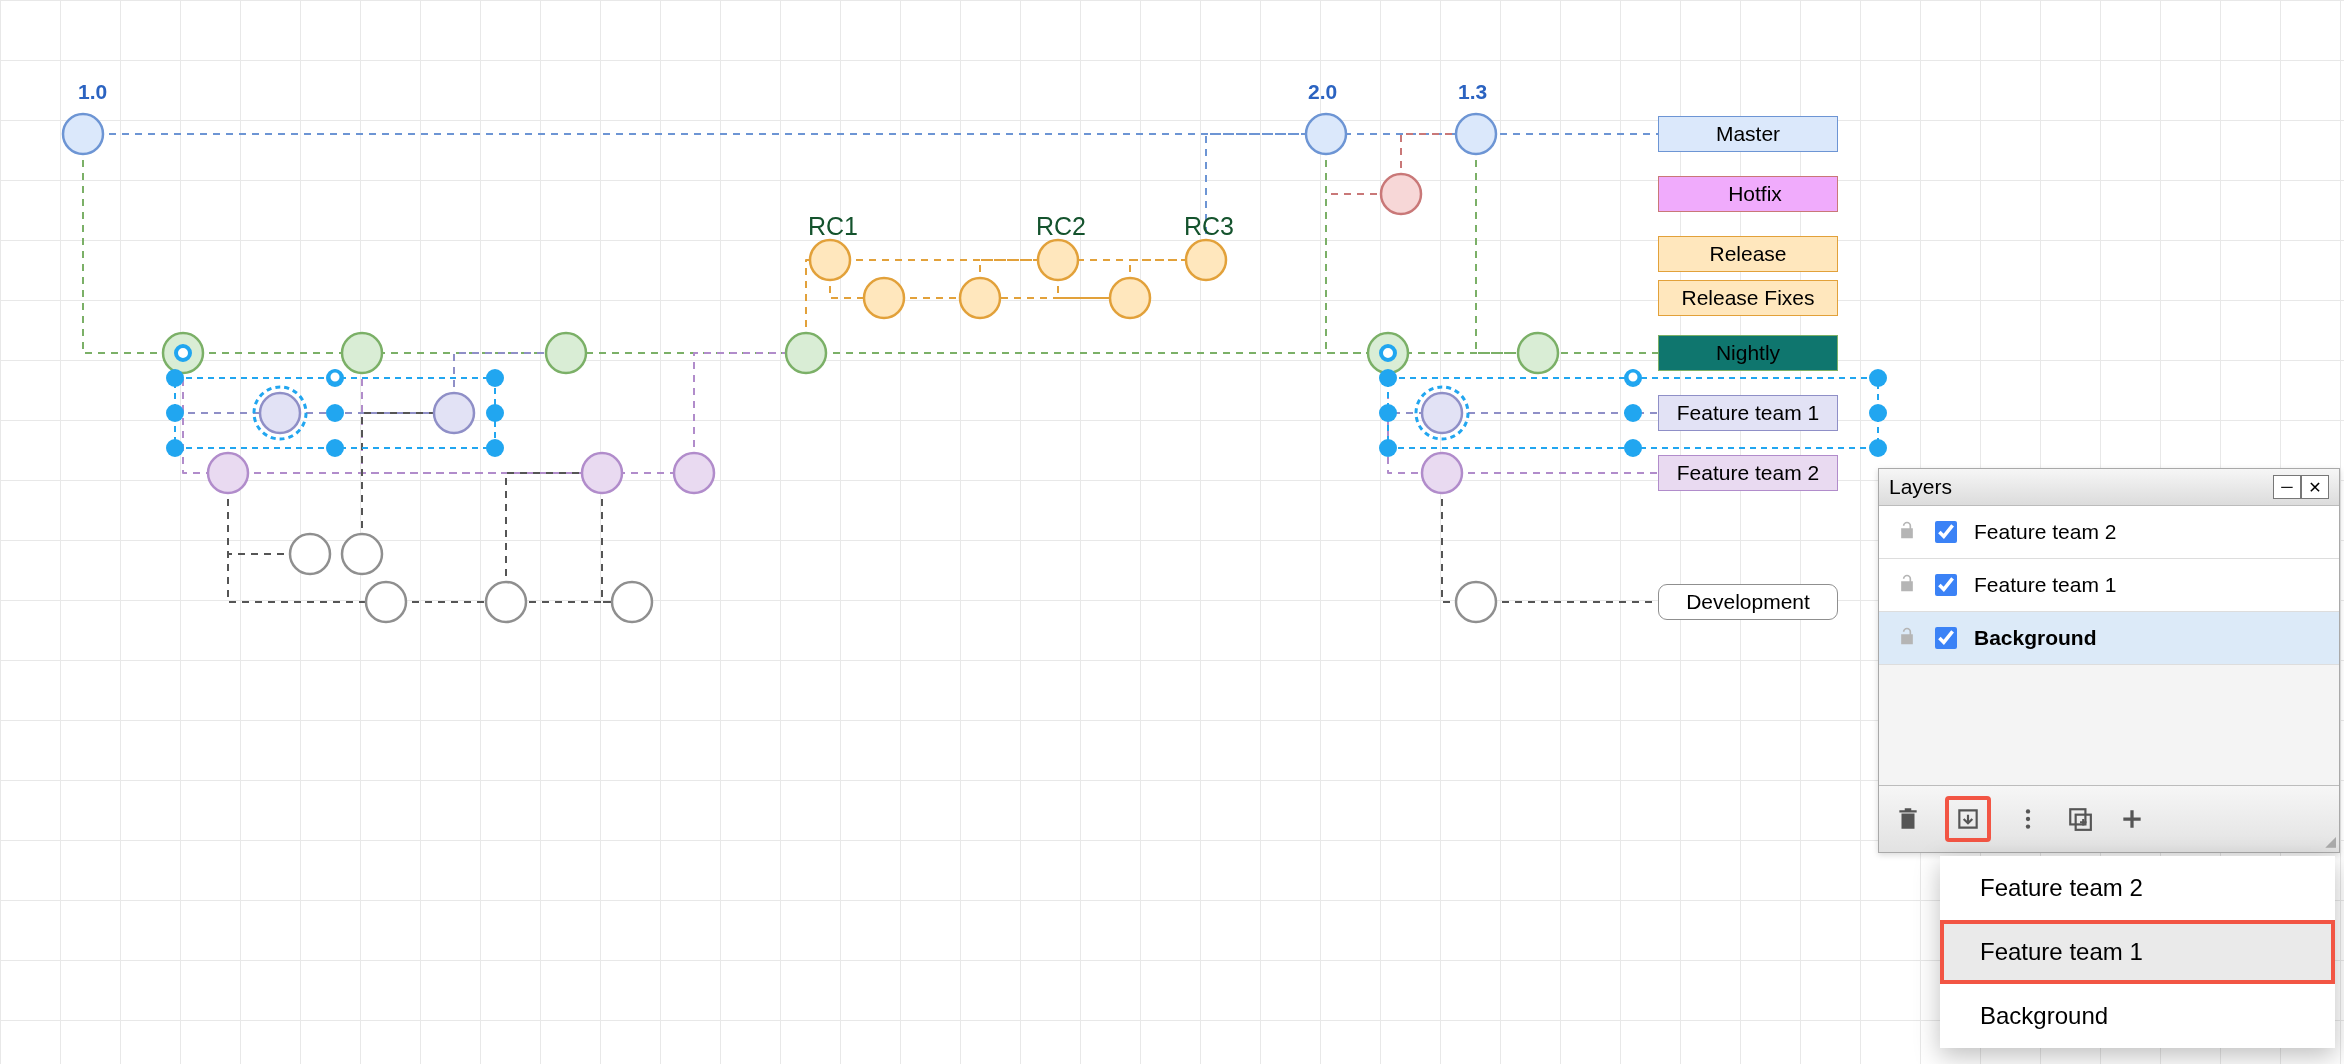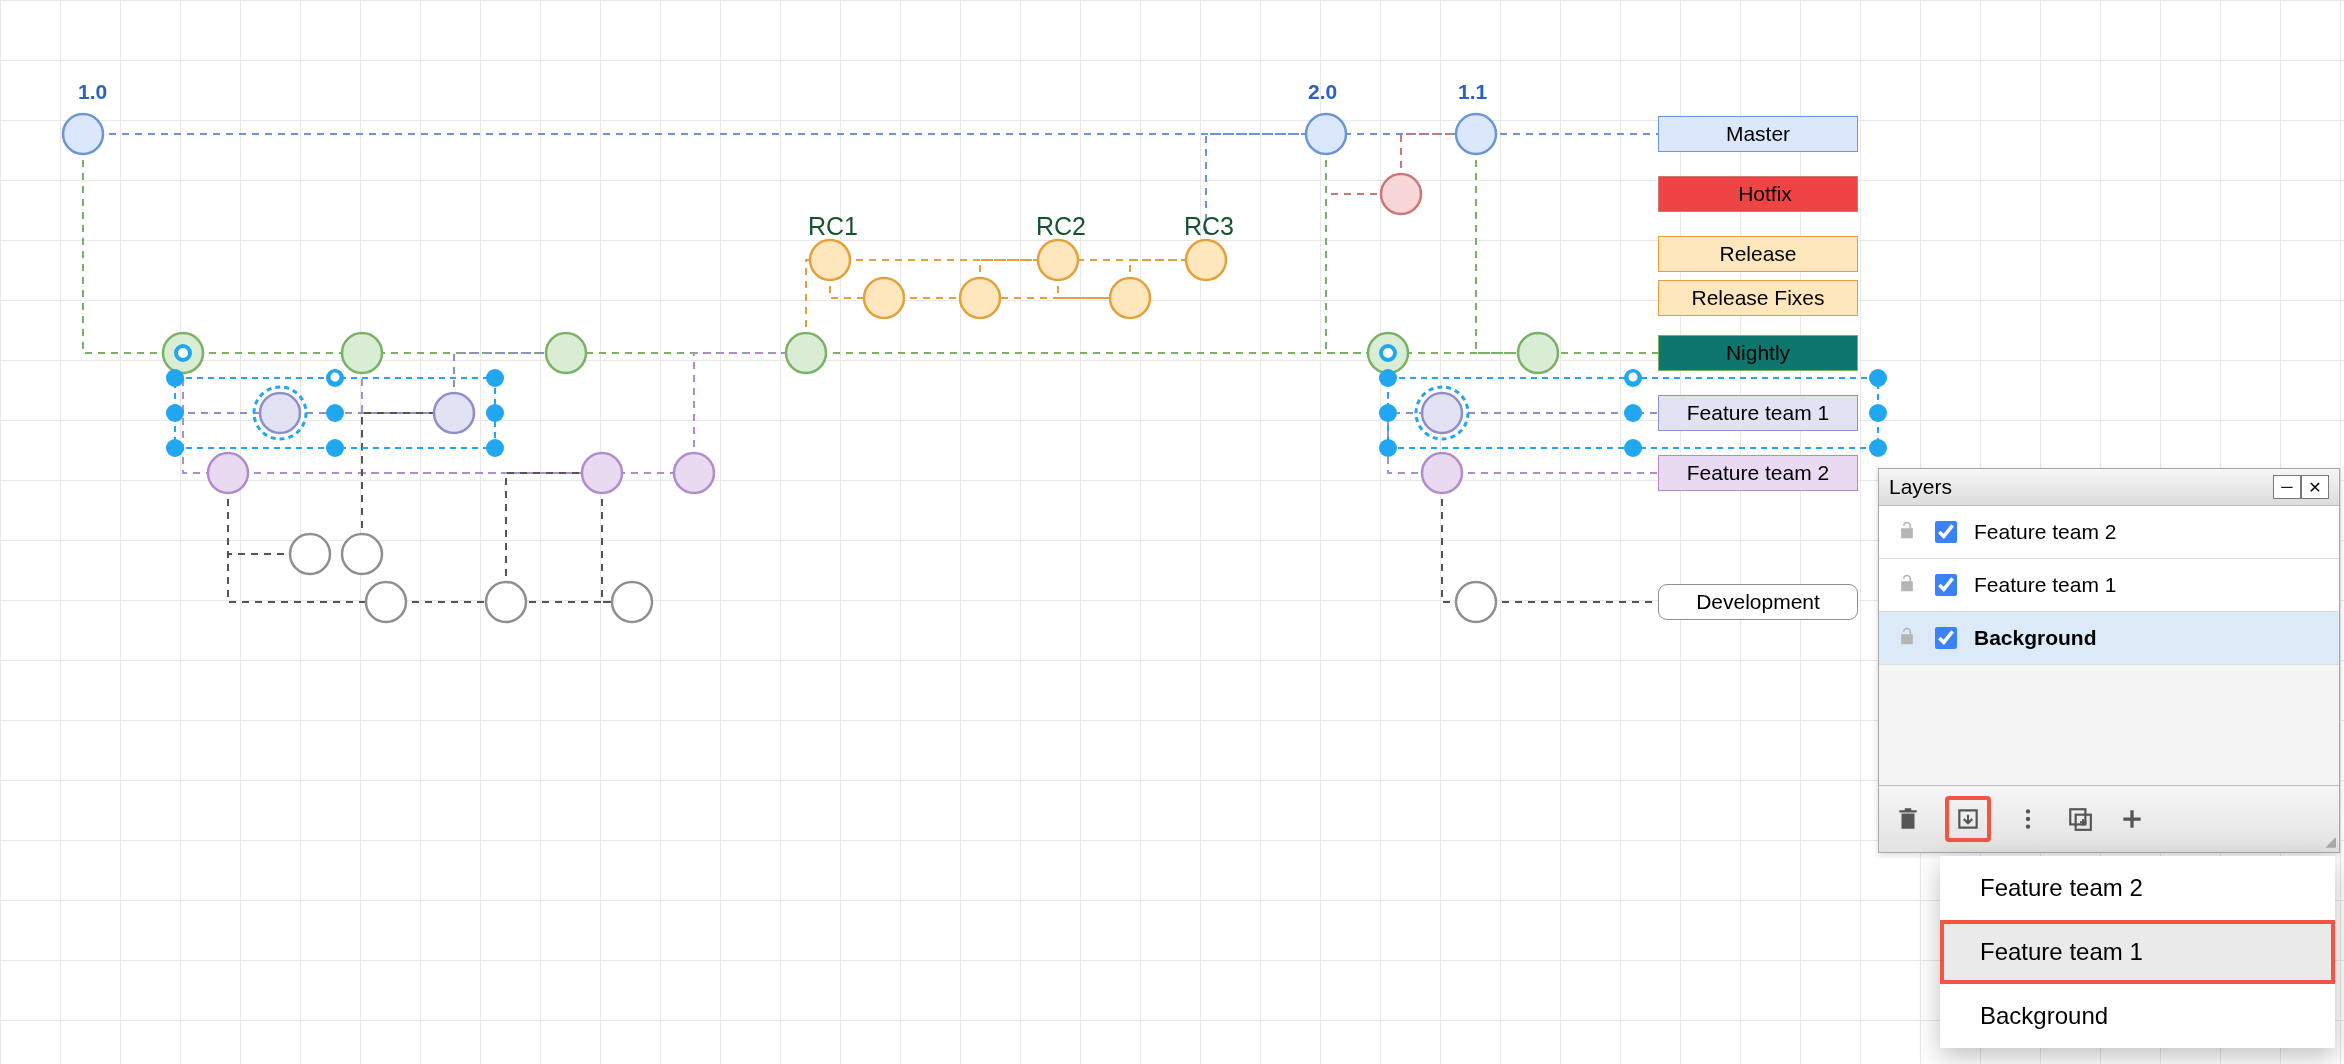--- a/index.html
+++ b/index.html
@@ -20,21 +20,21 @@
       linear-gradient(to bottom, #e8e8e8 1px, transparent 1px);
     background-size: 60px 60px;
   }
   .diagram {
     position: absolute;
     inset: 0;
   }
   
   .branch-block {
     position: absolute;
-    width: 200px;
+    width: 180px;
     height: 36px;
     border: 1.5px solid;
     border-radius: 0;
     display: flex;
     align-items: center;
     justify-content: center;
     font-size: 21px;
     box-sizing: border-box;
   }
   
@@ -252,29 +252,29 @@
     <circle cx="1878" cy="448" r="9" fill="#21a6f0"></circle>
     <circle cx="1633" cy="377" r="6" fill="#fff" stroke="#21a6f0" stroke-width="3"></circle>
     <circle cx="280" cy="413" r="26" fill="none" stroke="#21a6f0" stroke-width="3" stroke-dasharray="5 4"></circle>
     <circle cx="1442" cy="413" r="26" fill="none" stroke="#21a6f0" stroke-width="3" stroke-dasharray="5 4"></circle>
     <circle cx="183" cy="353" r="7" fill="#fff" stroke="#21a6f0" stroke-width="4"></circle>
     <circle cx="1388" cy="353" r="7" fill="#fff" stroke="#21a6f0" stroke-width="4"></circle>
   </svg>
 
 <div class="tag-label" style="left:78px;top:80px">1.0</div>
 <div class="tag-label" style="left:1308px;top:80px">2.0</div>
-<div class="tag-label" style="left:1458px;top:80px">1.1</div>
+<div class="tag-label" style="left:1458px;top:80px">1.3</div>
 
 <div class="rc-label" style="left:808px;top:212px">RC1</div>
 <div class="rc-label" style="left:1036px;top:212px">RC2</div>
 <div class="rc-label" style="left:1184px;top:212px">RC3</div>
 
 <div id="branch-blocks">
     <div class="branch-block" style="left: 1658px; top: 116px; background: rgb(219, 232, 251); border-color: rgb(109, 149, 212);">Master</div>
-    <div class="branch-block" style="left: 1658px; top: 176px; background: #ef4444; border-color: rgb(201, 120, 120); padding-left: 14px;">Hotfix</div>
+    <div class="branch-block" style="left: 1658px; top: 176px; background: #f0abfc; border-color: rgb(201, 120, 120); padding-left: 14px;">Hotfix</div>
     <div class="branch-block" style="left: 1658px; top: 236px; background: rgb(255, 231, 189); border-color: rgb(226, 161, 58);">Release</div>
     <div class="branch-block" style="left: 1658px; top: 280px; background: rgb(255, 231, 189); border-color: rgb(226, 161, 58);">Release Fixes</div>
     <div class="branch-block" style="left: 1658px; top: 335px; background: #0f766e; border-color: rgb(123, 176, 103);">Nightly</div>
     <div class="branch-block" style="left: 1658px; top: 395px; background: rgb(226, 226, 245); border-color: rgb(143, 143, 199);">Feature team 1</div>
     <div class="branch-block" style="left: 1658px; top: 455px; background: rgb(233, 218, 241); border-color: rgb(177, 140, 203);">Feature team 2</div>
     <div class="branch-block" style="left: 1658px; top: 584px; background: rgb(255, 255, 255); border-color: rgb(143, 143, 143); border-radius: 9px;">Development</div>
   </div>
 
 <div class="layers-panel">
   <div class="layers-title">

